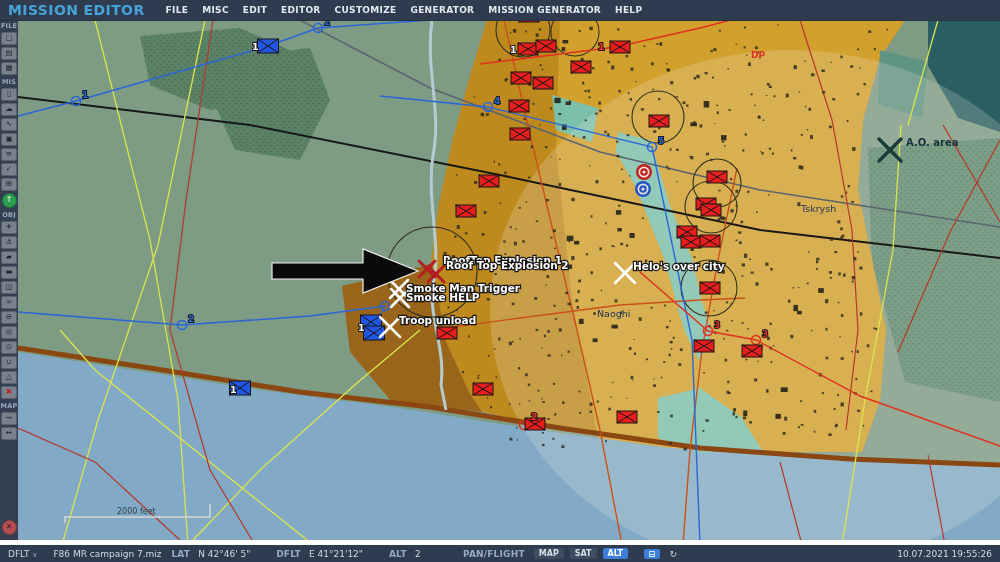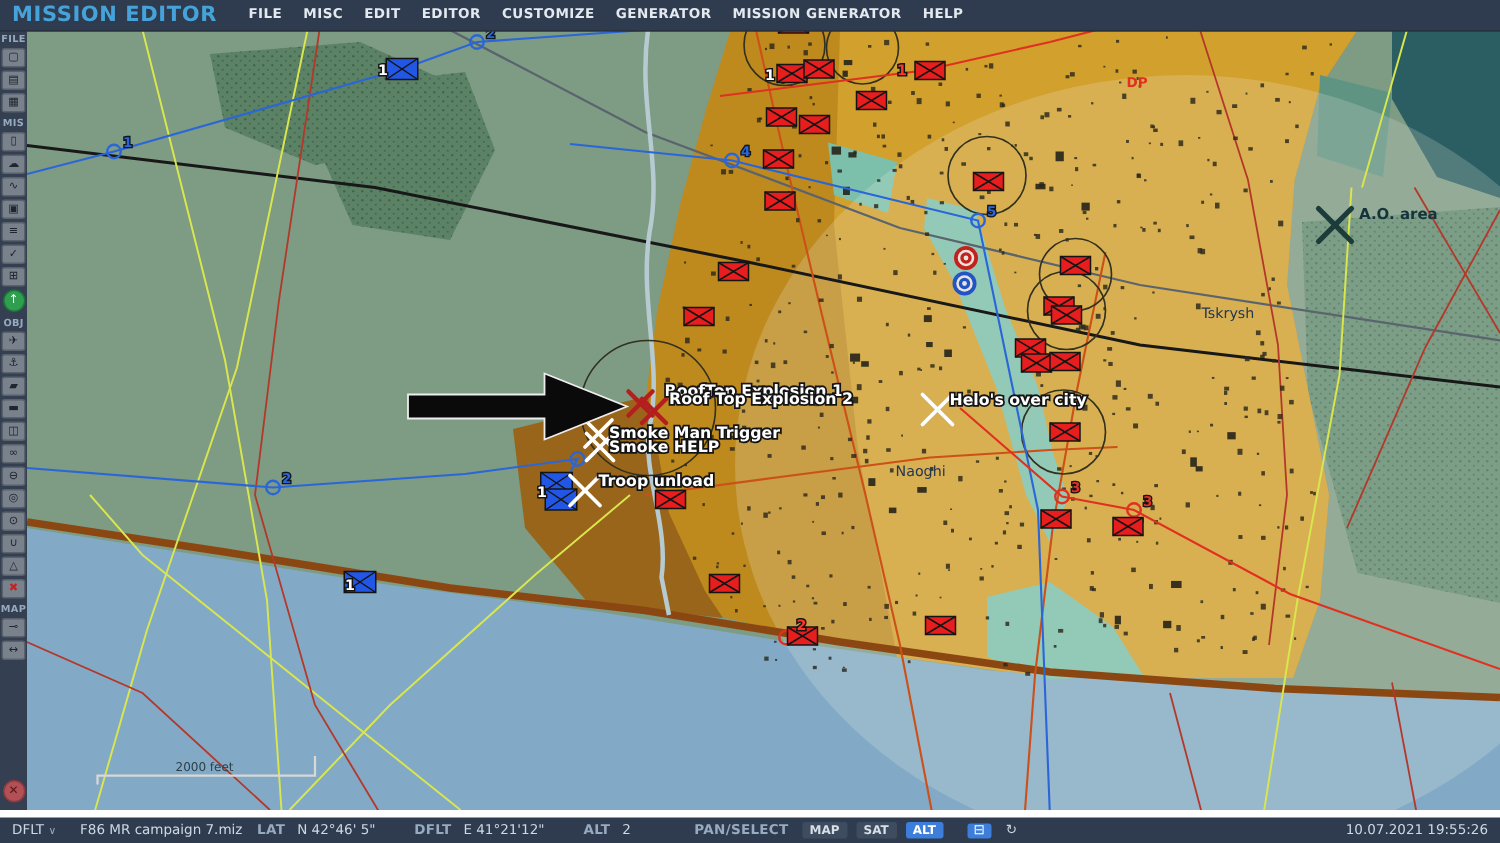--- a/index.html
+++ b/index.html
@@ -873,21 +873,21 @@
     <span class="sb-val">DFLT</span>
     <span style="font-size:7px;color:#97ABC0">∨</span>
   </span>
   <span class="sb-val" style="margin-left:16px;width:118px">F86 MR campaign 7.miz</span>
   <span class="sb-label" style="">LAT</span>
   <span class="sb-val" style="margin-left:8px;width:78px">N 42°46' 5"</span>
   <span class="sb-label">DFLT</span>
   <span class="sb-val" style="margin-left:8px;width:80px">E 41°21'12"</span>
   <span class="sb-label">ALT</span>
   <span class="sb-val" style="margin-left:8px;width:30px">2</span>
-  <span class="sb-label" style="margin-left:18px">PAN/SELECT</span>
+  <span class="sb-label" style="margin-left:18px">PAN/FLIGHT</span>
   <span id="toggles" style="display:flex;margin-left:6px">
       <span class="sb-toggle">MAP</span>
       <span class="sb-toggle">SAT</span>
       <span class="sb-toggle active">ALT</span>
     </span>
   <span id="iconbtns" style="display:flex;margin-left:10px">
       <span class="sb-iconbtn active">⊟</span>
       <span class="sb-iconbtn">↻</span>
     </span>
   <span class="sb-val" style="margin-left:auto;margin-right:8px">10.07.2021 19:55:26</span>

